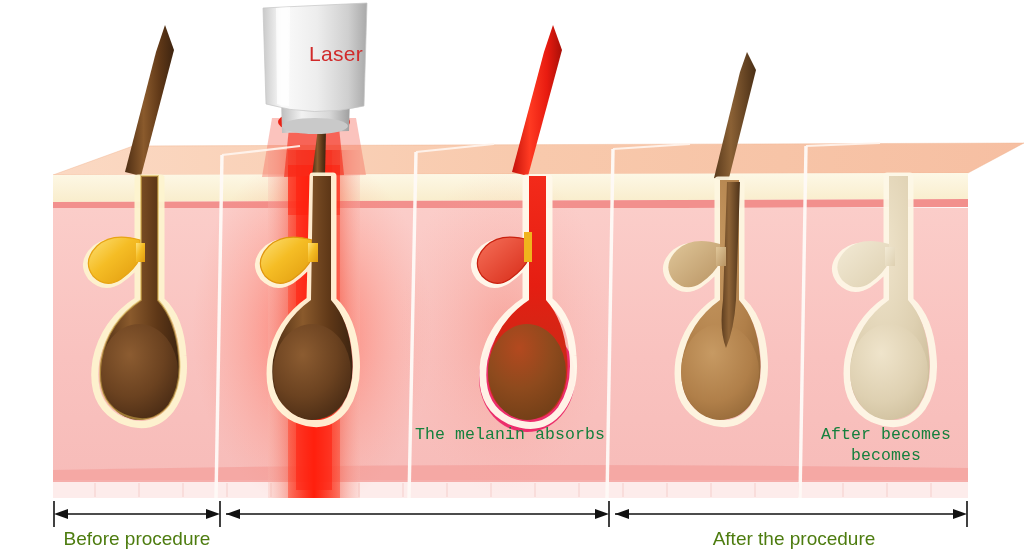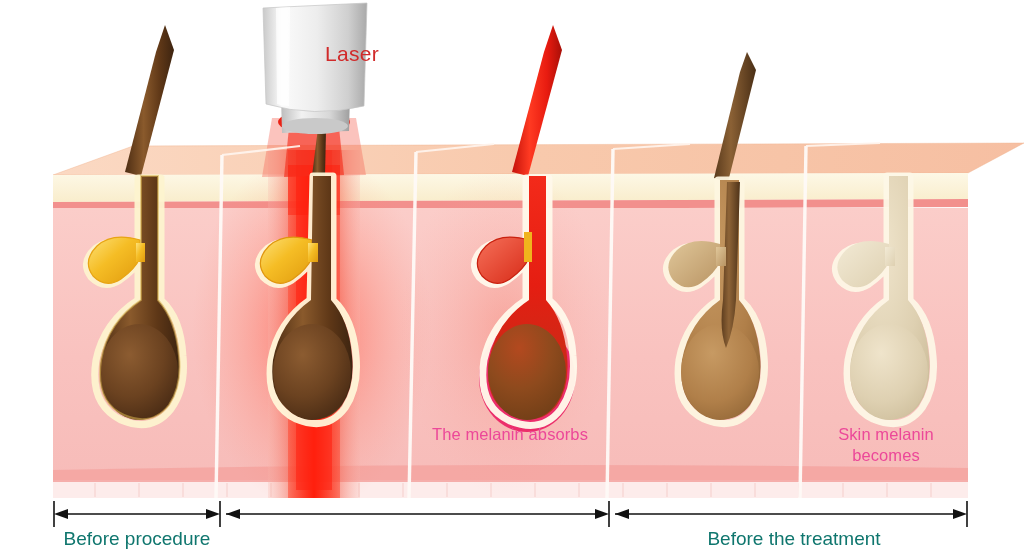--- a/index.html
+++ b/index.html
@@ -1,26 +1,26 @@
 <!DOCTYPE html>
 <html><head>
 <meta charset="utf-8">
 <style>
   html,body{margin:0;padding:0;background:#fff;}
   body{width:1024px;height:559px;position:relative;overflow:hidden;
        font-family:"Liberation Sans","DejaVu Sans",sans-serif;}
   .stage{position:absolute;left:0;top:0;width:1024px;height:559px;}
   svg.scene{position:absolute;left:0;top:0;width:1024px;height:559px;display:block;}
 
-  .lbl{position:absolute;text-align:center;color:#ec4899;
-       font-size:16.5px;line-height:21px;font-weight:400;letter-spacing:.1px;}
-  .axis-lbl{position:absolute;text-align:center;color:#0f766e;
+  .lbl{position:absolute;text-align:center;color:#15803d;
+       font-size:16.5px;line-height:21px;font-weight:400;letter-spacing:.1px;font-family:Liberation Mono, monospace;}
+  .axis-lbl{position:absolute;text-align:center;color:#4d7c0f;
        font-size:19px;line-height:23px;font-weight:400;}
   .laser-lbl{position:absolute;color:#d12a2a;font-size:21px;
-       font-weight:400;letter-spacing:.3px;margin-left:16px;}
+       font-weight:400;letter-spacing:.3px;}
 </style>
 </head>
 <body>
 
 <div class="stage">
 
   <svg class="scene" viewBox="0 0 1024 559">
     <defs>
       <linearGradient id="gDermis" x1="0" y1="0" x2="0" y2="1">
         <stop offset="0" stop-color="#fbcdc9"></stop>
@@ -311,20 +311,20 @@
   </svg>
 
   <div class="laser-lbl" style="left:309px;top:42px;">Laser</div>
 
   <div class="lbl" style="left:412px;top:424px;width:196px;">
     <div>The melanin absorbs</div>
   </div>
 
 
   <div class="lbl" style="left:806px;top:424px;width:160px;">
-    <div>Skin melanin</div>
+    <div>After becomes</div>
     <div>becomes</div>
   </div>
 
   <div class="axis-lbl" style="left:44px;top:527px;width:186px;">Before procedure</div>
-  <div class="axis-lbl" style="left:692px;top:527px;width:204px;">Before the treatment</div>
+  <div class="axis-lbl" style="left:692px;top:527px;width:204px;">After the procedure</div>
 
 </div>
 
 </body></html>

